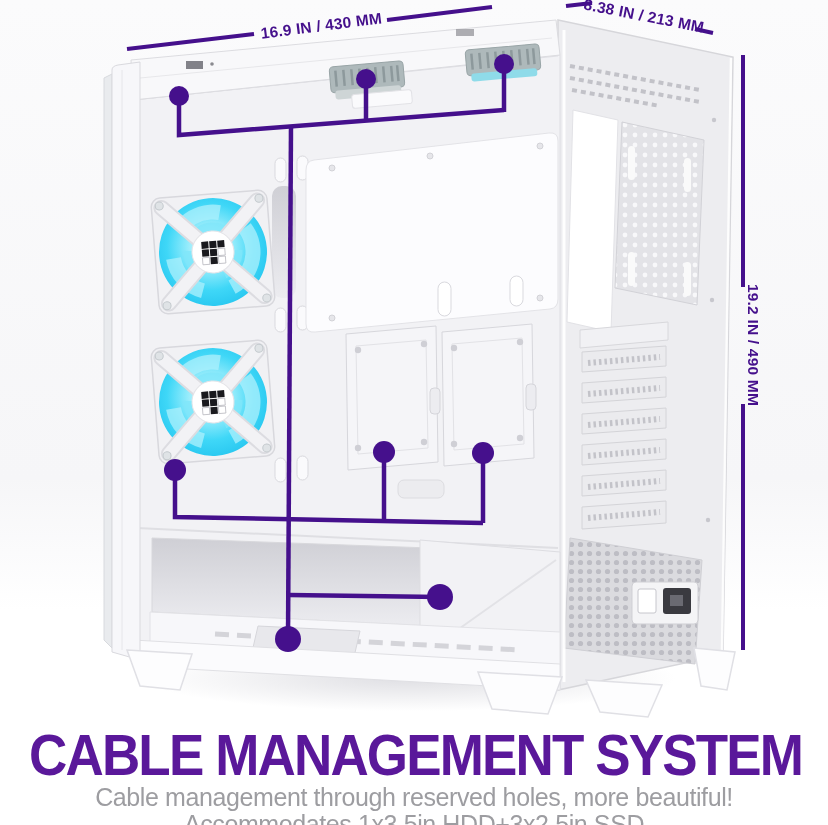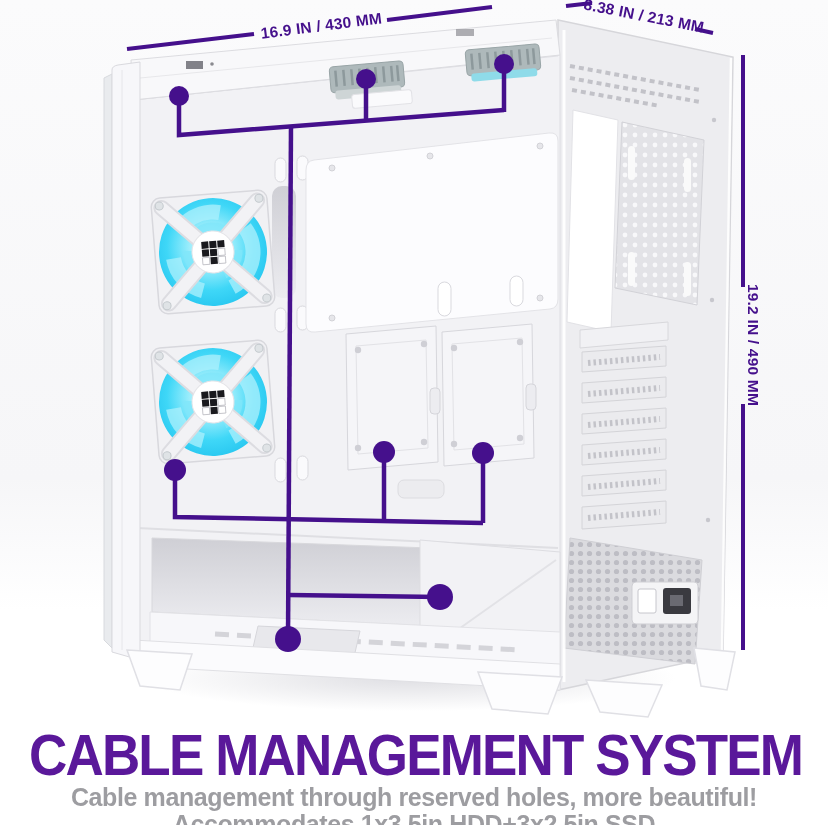--- a/index.html
+++ b/index.html
@@ -19,21 +19,20 @@
   }
   .caption { position:absolute; left:0; right:0; top:726px; text-align:center; }
   .caption h1 {
     margin:0; display:inline-block; white-space:nowrap; line-height:1.02;
     font-size:57px; font-weight:bold; color:#5a189a; letter-spacing:-2px;
     transform:scaleX(0.93); transform-origin:center;
   }
   .caption .sub {
     font-size:25px; color:#9d9da1; line-height:1.07; letter-spacing:-0.4px;
     white-space:nowrap;
-    font-weight:bold;
   }
 </style>
 </head>
 <body>
 
 <div class="page">
 
   <div class="floor-shadow"></div>
 
   <svg class="case-art" width="828" height="825" viewBox="0 0 828 825">

